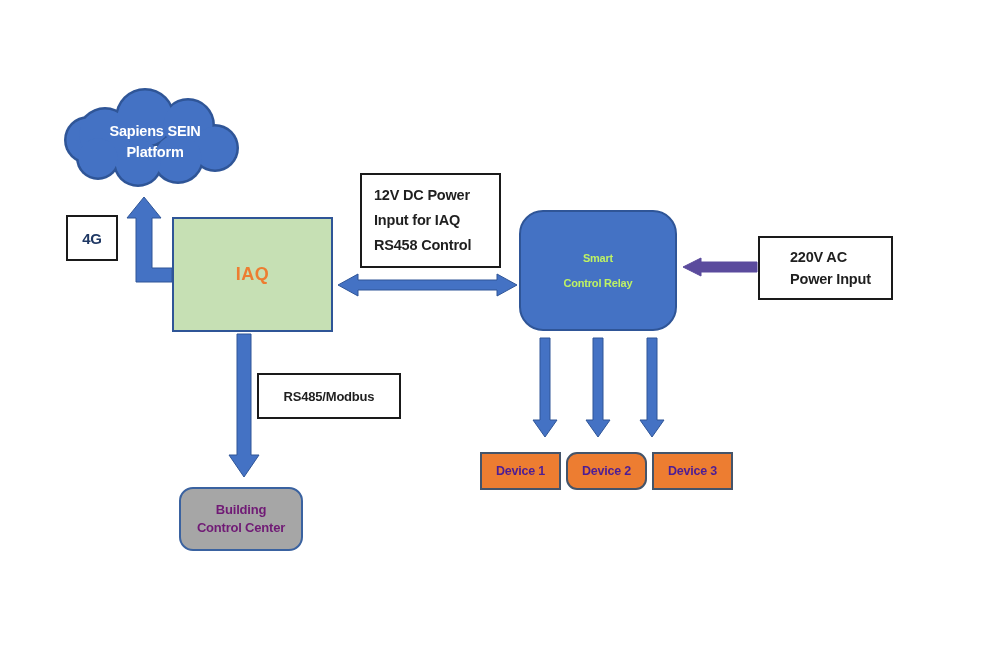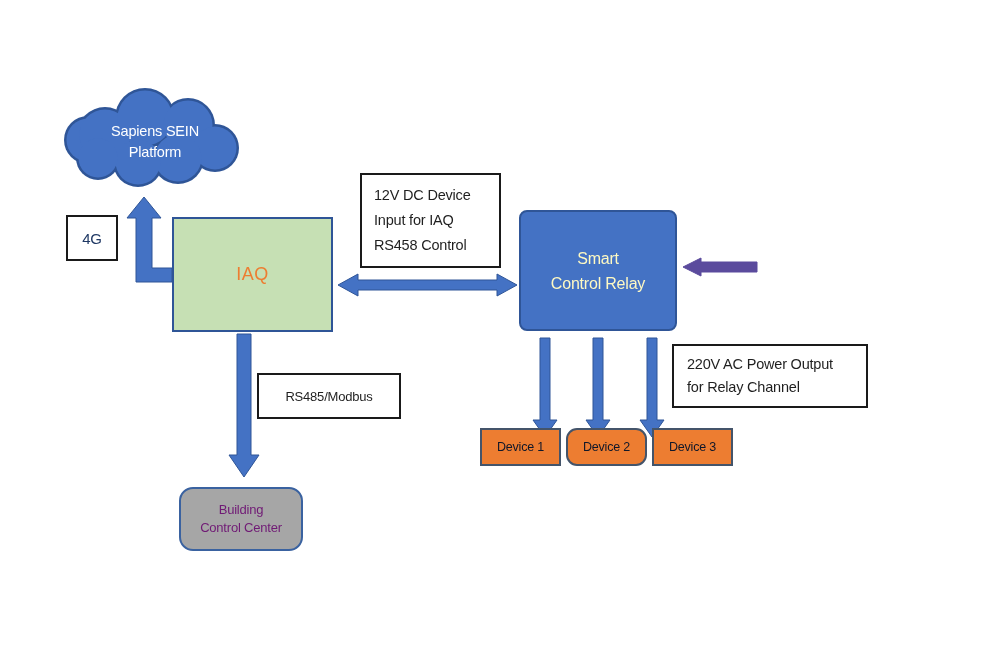--- a/index.html
+++ b/index.html
@@ -3,21 +3,21 @@
 <meta charset="utf-8">
 <style>
   html, body { margin: 0; padding: 0; background: #fff; }
   .canvas {
     position: relative;
     width: 983px;
     height: 657px;
     background: #fff;
     overflow: hidden;
     font-family: "Liberation Sans", sans-serif;
-    font-weight: normal;
+    font-weight: bold;
   }
   .overlay {
     position: absolute;
     left: 0; top: 0;
     width: 983px; height: 657px;
   }
   .arrow-blue  { fill: var(--blue); stroke: var(--blue-dark); stroke-width: 1; }
   .arrow-purple{ fill: var(--purple); stroke: var(--purple); stroke-width: 1; }
   .cloud-border { fill: var(--blue-dark); }
   .cloud-fill   { fill: var(--blue); }
@@ -60,22 +60,22 @@
   }
   .box-12v {
     left: 360px; top: 173px; width: 141px; height: 95px;
     font-size: 14.5px; line-height: 25px;
     padding-left: 12px;
   }
   .box-relay {
     left: 519px; top: 210px; width: 158px; height: 121px;
     background: var(--blue);
     border: 2px solid var(--blue-dark);
-    border-radius: 8px;
-    color: #fef9c3; font-size: 16px; line-height: 25px;
+    border-radius: 24px;
+    color: #bef264; font-size: 11px; line-height: 25px;
   }
   .box-input {
     left: 758px; top: 236px; width: 135px; height: 64px;
     font-size: 14.5px; line-height: 22px;
     padding-left: 30px;
   }
   .box-output {
     left: 672px; top: 344px; width: 196px; height: 64px;
     font-size: 14.5px; line-height: 23px;
     padding-left: 13px;
@@ -85,24 +85,24 @@
     font-size: 13px;
   }
   .box-building {
     left: 179px; top: 487px; width: 124px; height: 64px;
     background: var(--gray);
     border: 2.5px solid var(--steel);
     border-radius: 14px;
     color: #701a75; font-size: 13px; line-height: 18px;
   }
   .box-device {
-    top: 428px; width: 81px; height: 38px;
+    top: 452px; width: 81px; height: 38px;
     background: var(--orange);
     border: 2px solid var(--slate);
-    color: #0f172a; font-size: 12.5px;
+    color: #4c1d95; font-size: 12.5px;
   }
   .device-1 { left: 480px; }
   .device-2 { left: 566px; border-radius: 11px; }
   .device-3 { left: 652px; }
 </style>
 </head>
 <body>
 
 <div class="canvas">
 
@@ -165,35 +165,35 @@
 
   <div class="node label-box box-4g">
     <div>4G</div>
   </div>
 
   <div class="node box-iaq">
     <div>IAQ</div>
   </div>
 
   <div class="node label-box left-align box-12v">
-    <div>12V DC Device</div>
+    <div>12V DC Power</div>
     <div>Input for IAQ</div>
     <div>RS458 Control</div>
   </div>
 
   <div class="node box-relay">
     <div>Smart</div>
     <div>Control Relay</div>
   </div>
 
-
-  <div class="node label-box left-align box-output">
-    <div>220V AC Power Output</div>
-    <div>for Relay Channel</div>
-  </div>
+  <div class="node label-box left-align box-input">
+    <div>220V AC</div>
+    <div>Power Input</div>
+  </div>
+
 
   <div class="node label-box box-rs485">
     <div>RS485/Modbus</div>
   </div>
 
   <div class="node box-building">
     <div>Building</div>
     <div>Control Center</div>
   </div>
 

